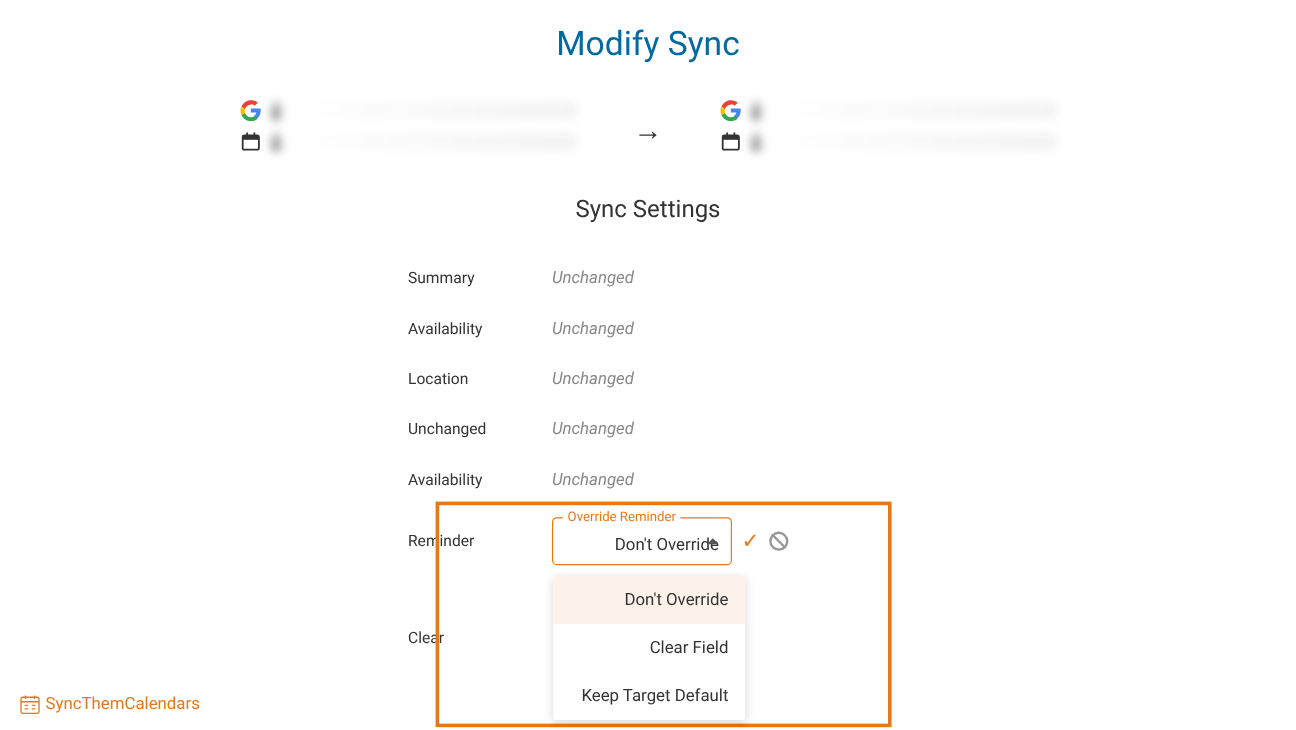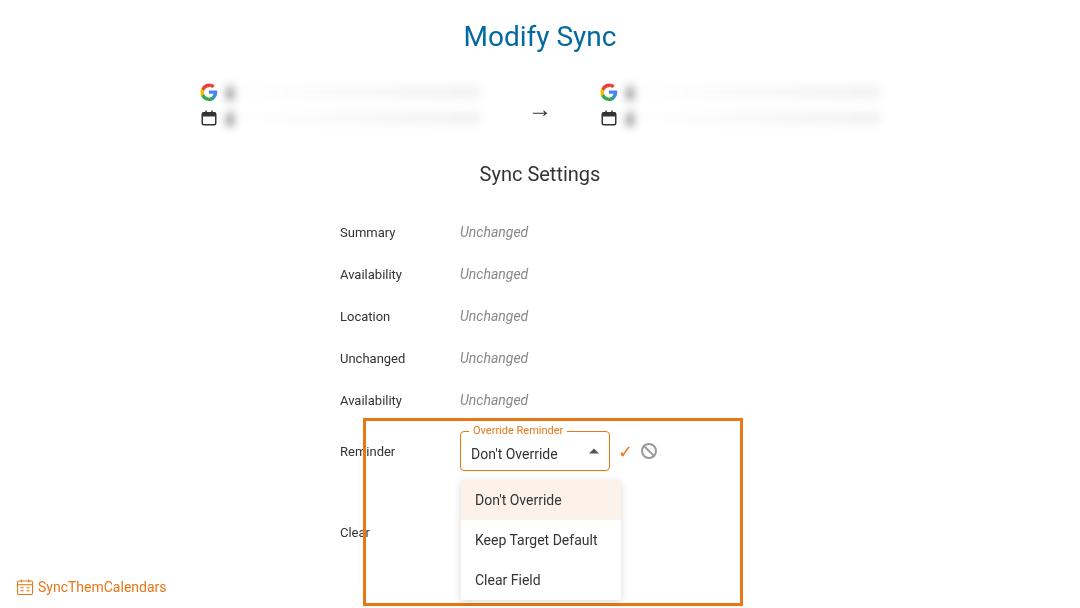--- a/index.html
+++ b/index.html
@@ -107,20 +107,21 @@
       width: 380px;
       height: 188px;
       border: 3px solid #e77817;
       pointer-events: none;
     }
     .reminder-control {
       position: relative;
       display: flex;
       align-items: center;
       gap: 8px;
+      text-align: right;
     }
     .select-box {
       position: relative;
       width: 150px;
       border: 1.5px solid #e77817;
       border-radius: 4px;
       padding: 14px 10px 8px 10px;
       font-size: 14px;
       background: #fff;
       cursor: pointer;
@@ -290,22 +291,22 @@
   </div>
   <div class="setting-row">
     <div class="setting-label">Reminder</div>
     <div class="reminder-control">
       <div class="select-box">
         <span class="select-legend">Override Reminder</span>
         <span>Don't Override</span>
         <span class="select-caret"></span>
         <div class="dropdown-menu">
           <div class="dropdown-item selected">Don't Override</div>
+          <div class="dropdown-item">Clear Field</div>
           <div class="dropdown-item">Keep Target Default</div>
-          <div class="dropdown-item">Clear Field</div>
         </div>
       </div>
       <span class="check-icon">✓</span>
       <span class="block-icon"></span>
     </div>
   </div>
   <div class="color-row-spacer"></div>
   <div class="setting-row">
     <div class="setting-label">Clear</div>
   </div>

